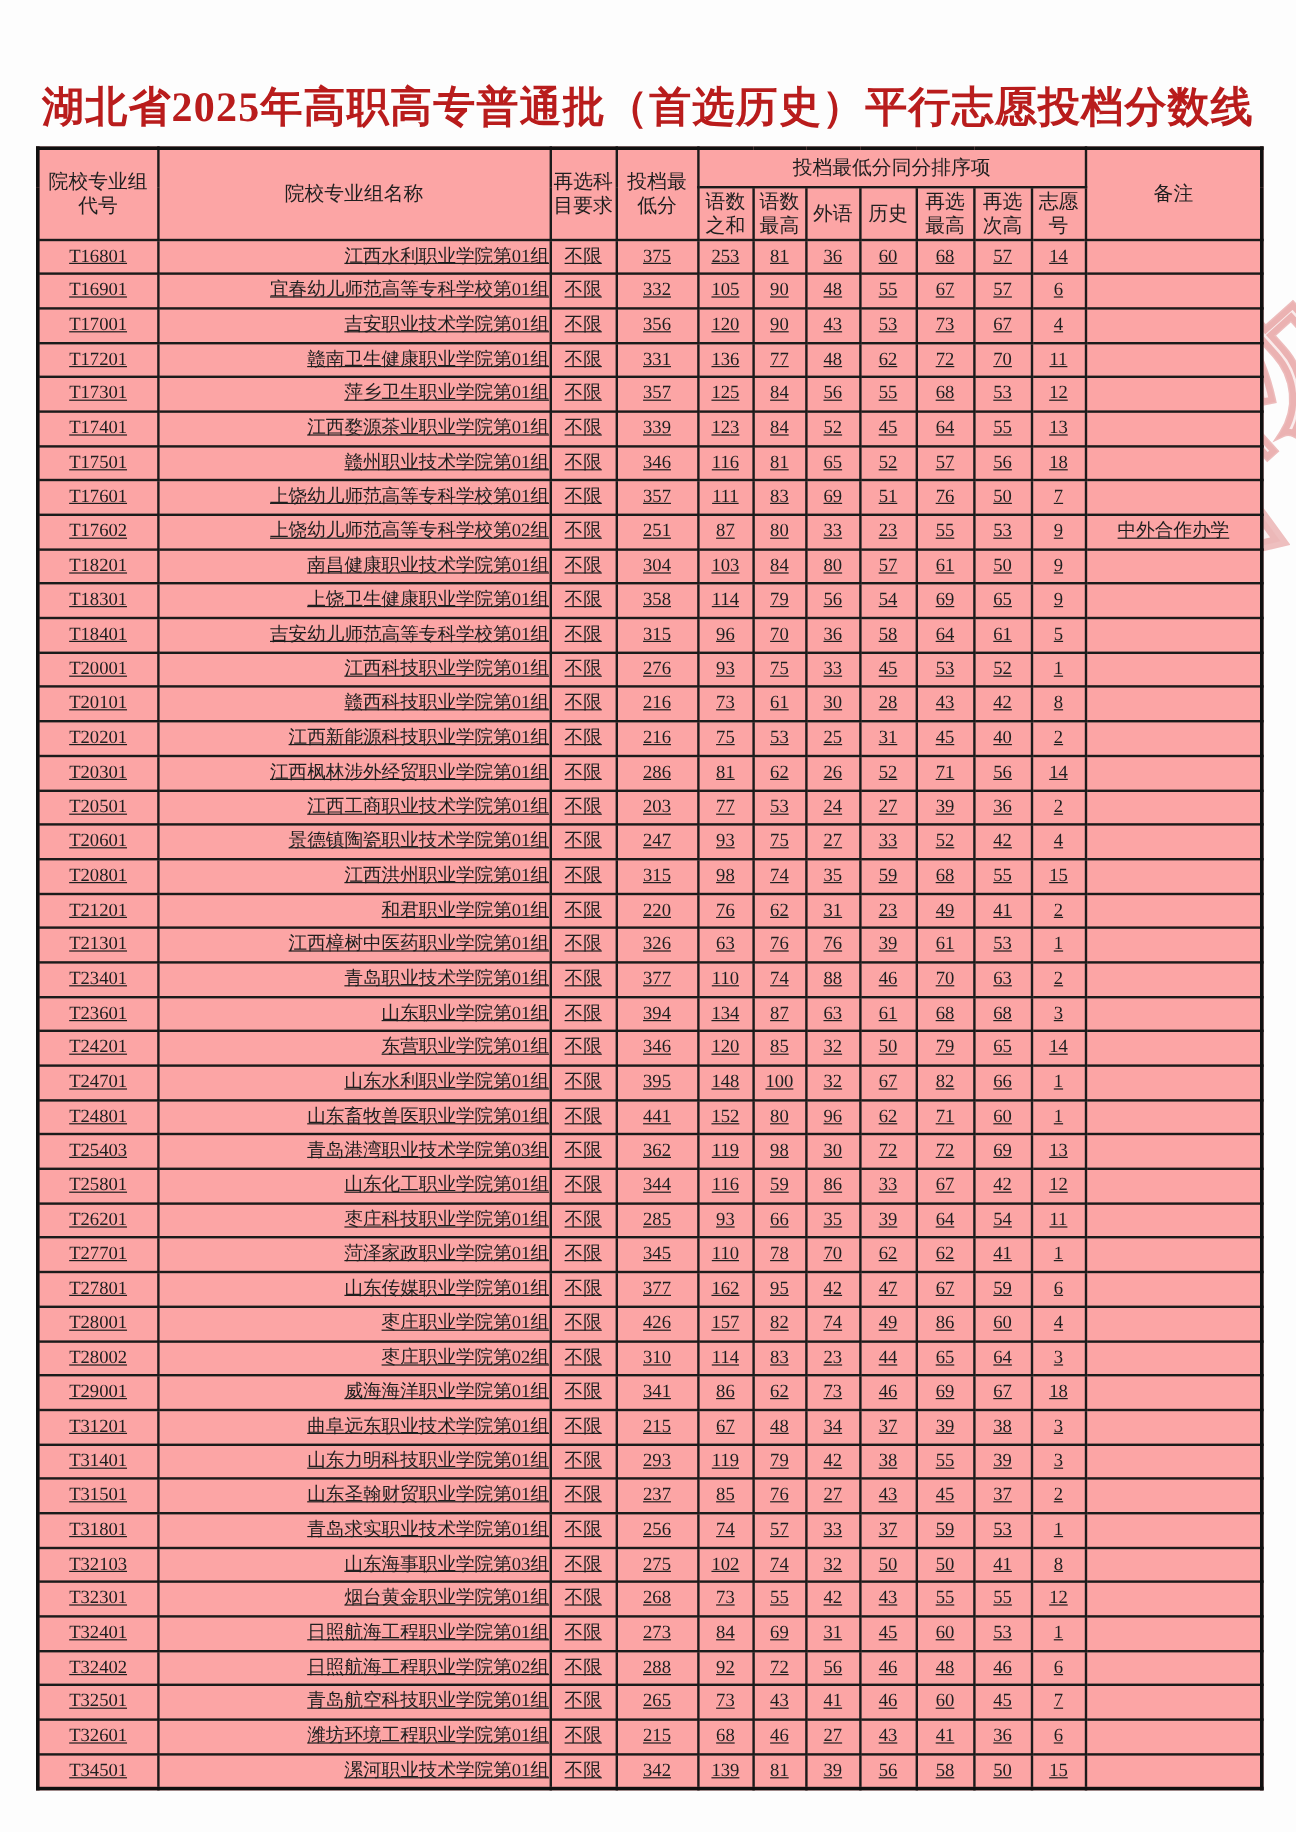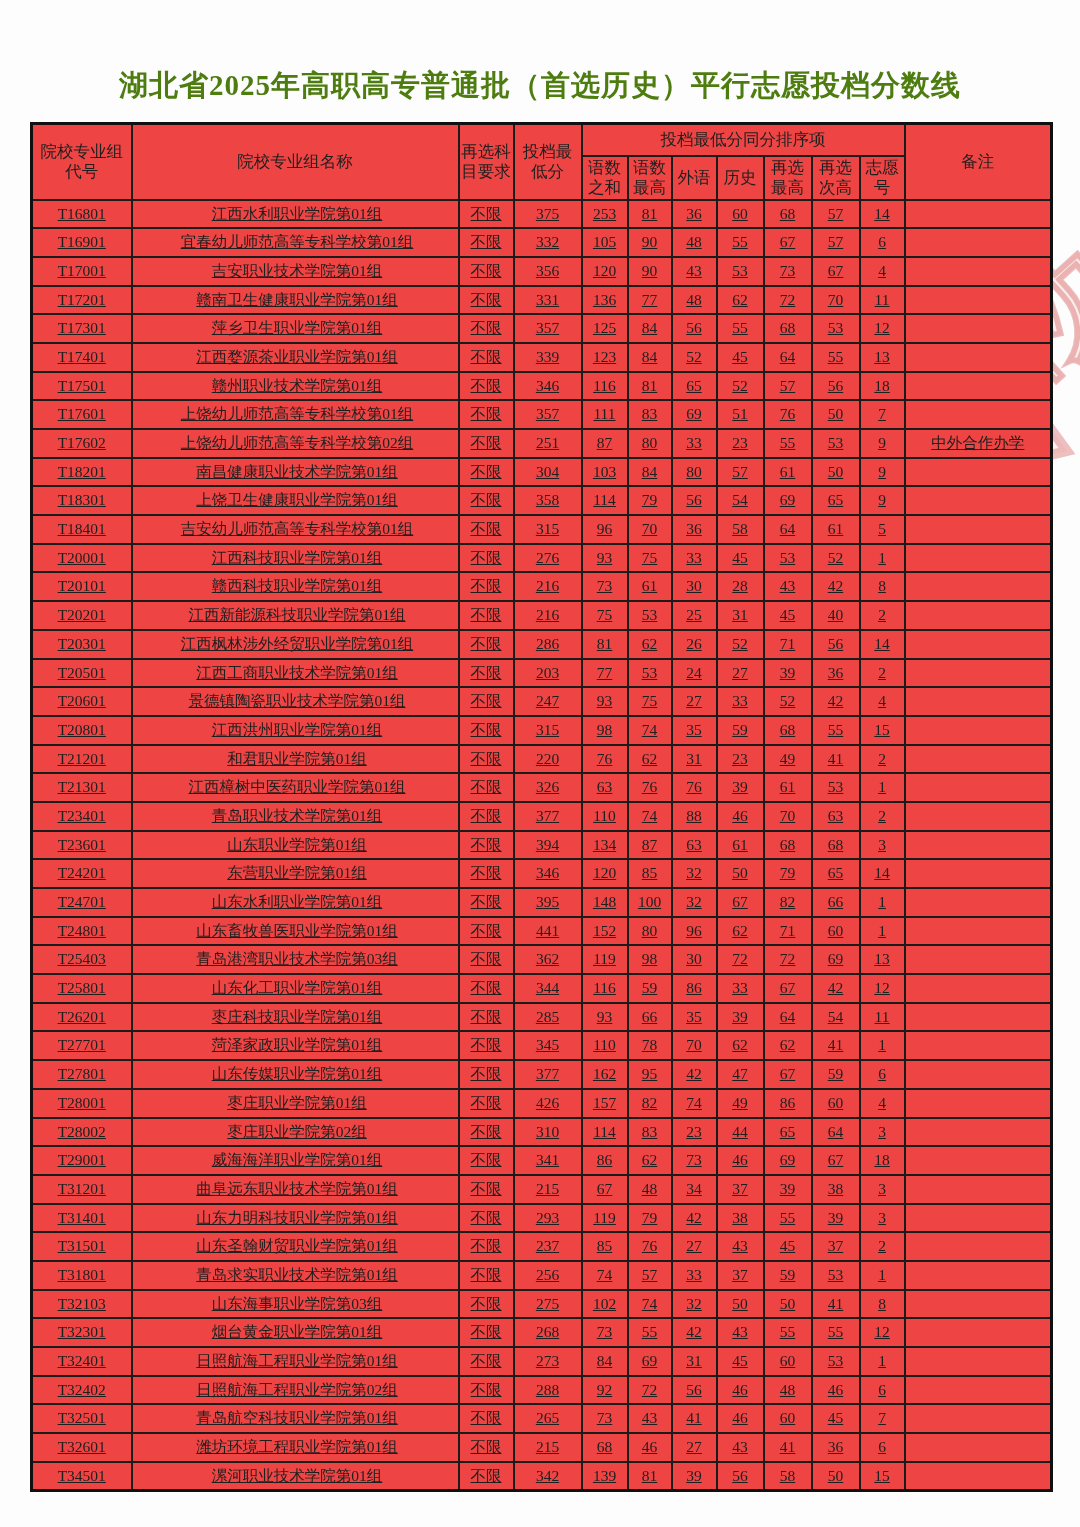--- a/index.html
+++ b/index.html
@@ -8,30 +8,30 @@
     width:1080px;height:1527px;
     margin:0 auto;
     background:#fdfdfd;
     overflow:hidden;
     font-family:"Liberation Serif","DejaVu Serif",serif;
     color:#1f1f1f;
   }
   .page-title{
     position:absolute;top:66px;left:0;width:100%;
     text-align:center;
-    font-size:29px;font-weight:bold;
+    font-size:35px;font-weight:bold;
     letter-spacing:1px;
-    color:#4d7c0f;
+    color:#b91c1c;
   }
   table.score-table{
     position:absolute;left:30px;top:122px;
     width:1020px;
     border-collapse:collapse;
     table-layout:fixed;
-    background:#ef4444;
+    background:#fca5a5;
     border:3px solid #101010;
   }
   .score-table th,.score-table td{
     border:2px solid #1b1b1b;
     padding:0;
     text-align:center;
     vertical-align:middle;
     font-size:16px;
     line-height:1.2;
     overflow:hidden;
@@ -39,21 +39,21 @@
   }
   .score-table thead th{
     white-space:pre-line;
     font-weight:normal;
     font-size:16.5px;
   }
   .score-table thead tr.h1{height:32px;}
   .score-table thead tr.h2{height:44px;}
   .score-table tbody tr{height:28.7px;text-decoration:underline;}
   .score-table td.left{
-    text-align:center;
+    text-align:right;
     padding-left:4px;
   }
   .score-table td{font-size:15.5px;}
   
   .wm-layer{position:absolute;inset:0;pointer-events:none;overflow:hidden;}
   .wm{
     position:absolute;
     font-weight:bold;
     white-space:nowrap;
     transform-origin:0 50%;

